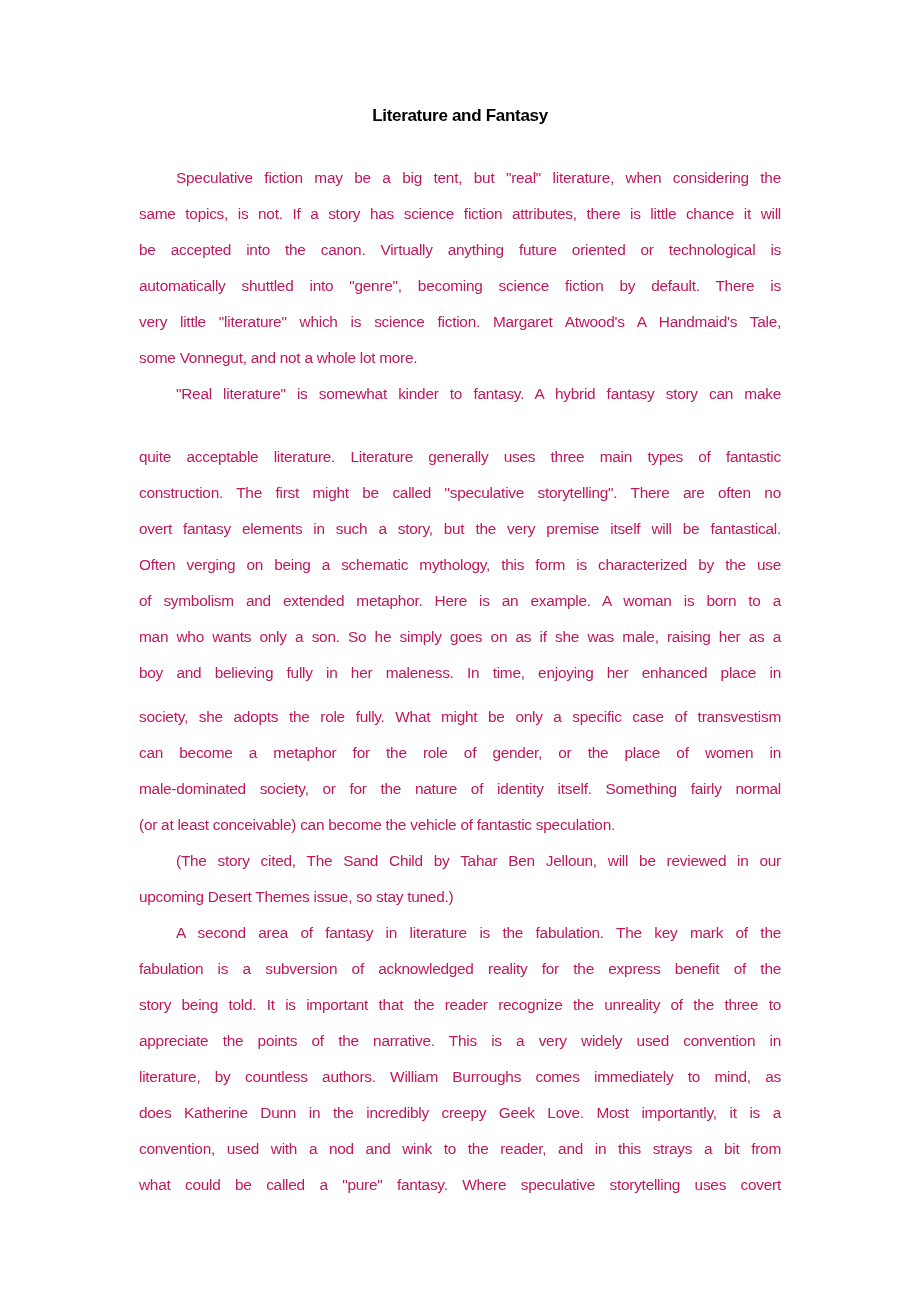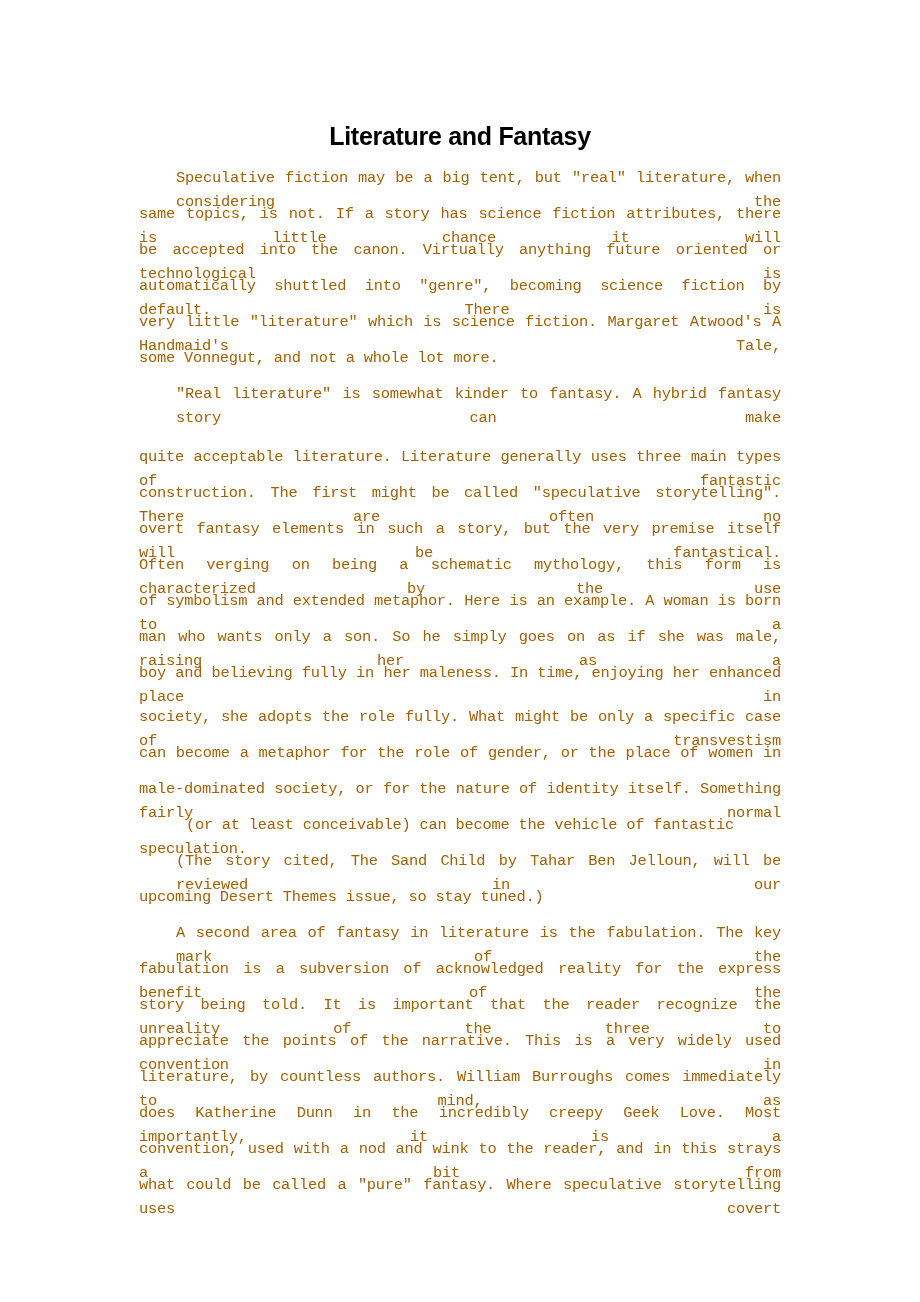--- a/index.html
+++ b/index.html
@@ -1,30 +1,30 @@
 <!DOCTYPE html>
 <html><head>
 <meta charset="utf-8">
 <style>
   html, body { margin: 0; padding: 0; background: #ffffff; }
   body { width: 920px; height: 1302px; position: relative; overflow: hidden; }
   .page {
     position: absolute; left: 0; top: 0; width: 920px; height: 1302px; background: #ffffff;
   }
   .title {
-    position: absolute; left: 0; width: 920px; top: 122px;
+    position: absolute; left: 0; width: 920px; top: 106px;
     text-align: center;
     font-family: "Liberation Sans", sans-serif;
-    font-weight: bold; font-size: 25px; color: #000;
+    font-weight: bold; font-size: 17px; color: #000;
     letter-spacing: -0.3px;
   }
   .body-text {
     position: absolute; left: 139px; top: 166px; width: 642px;
-    font-family: Liberation Mono, monospace;
-    font-size: 15.4px; color: #a16207;
+    font-family: Liberation Sans, sans-serif;
+    font-size: 15.4px; color: #be185d;
     letter-spacing: -0.25px;
   }
   .line {
     height: 36px; line-height: 24px;
     text-align: justify; text-align-last: justify;
     white-space: nowrap; overflow: visible;
     display: block;
   }
   .line.last { text-align-last: left; text-align: center; }
   .line.indent { padding-left: 37px; }

